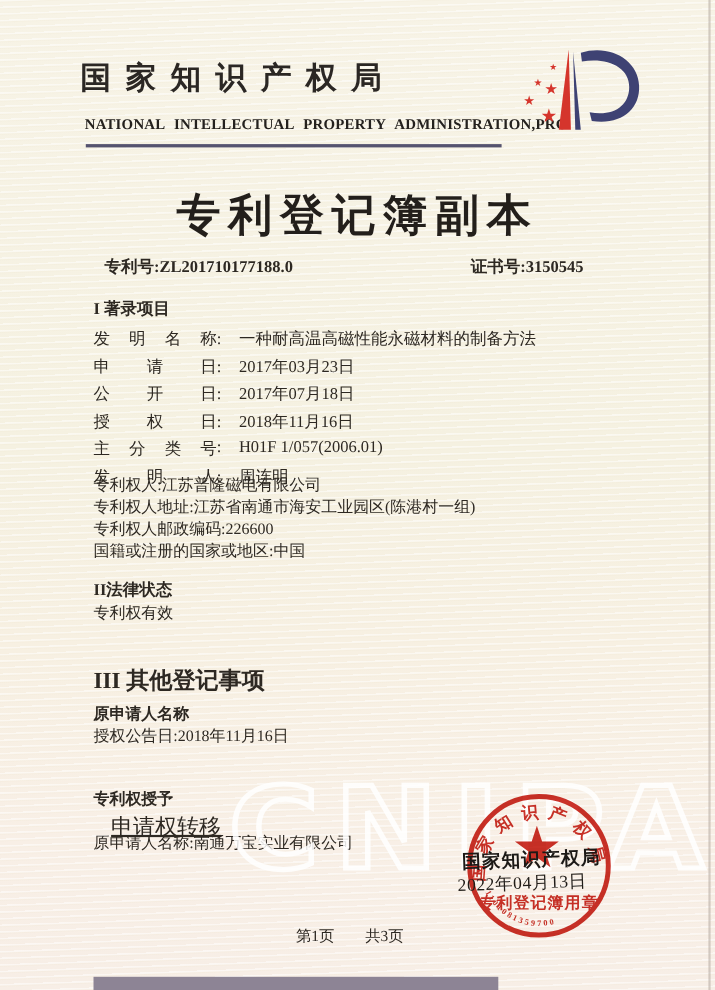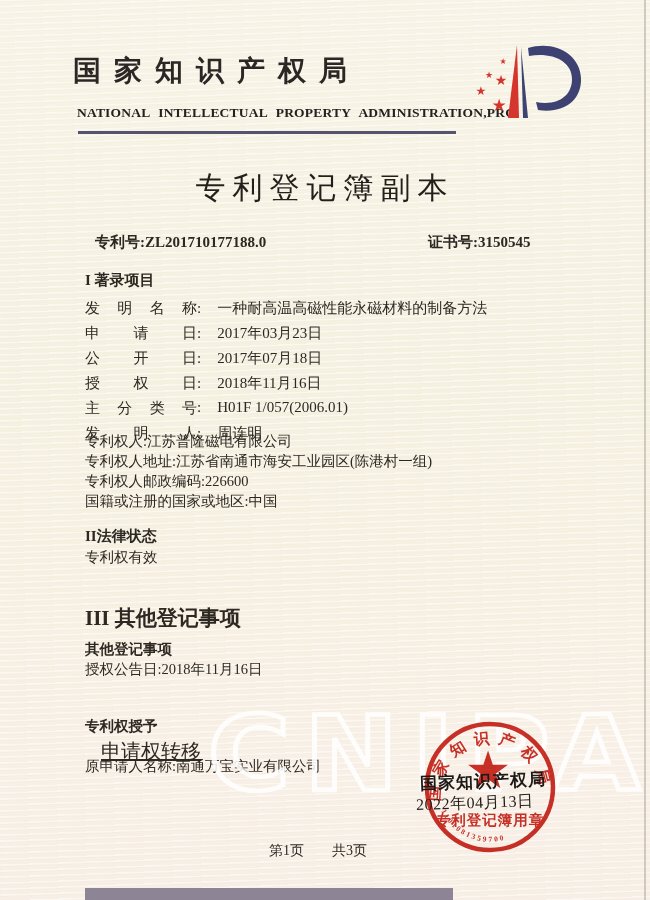--- a/index.html
+++ b/index.html
@@ -18,21 +18,21 @@
   }
   .abs { position:absolute; }
 
   
   .agency-cn { left:73px; top:52px; font-size:28px; font-weight:bold; letter-spacing:13px; color:#2b2724; white-space:nowrap; }
   .agency-en { left:77px; top:105px; font-size:13.5px; font-weight:bold; letter-spacing:0.2px; word-spacing:5px; color:#24211e; white-space:nowrap; }
   .header-rule { left:78px; top:131px; width:378px; height:3px; background:#55536f; }
   .logo { left:462px; top:30px; }
 
   
-  .doc-title { left:0; top:168px; width:650px; text-align:center; font-size:30px; font-weight:normal; letter-spacing:7px; color:#231f1b; }
+  .doc-title { left:0; top:168px; width:650px; text-align:center; font-size:40px; font-weight:bold; letter-spacing:7px; color:#231f1b; }
   .num-row { left:0; top:233px; width:550px; height:22px; font-size:15px; font-weight:bold; }
   .num-patent { position:absolute; left:95px; top:0; }
   .num-cert   { position:absolute; left:428px; top:0; }
 
   
   .sec1-head { left:85px; top:271px; font-size:15px; font-weight:bold; }
   .sec1-rows { left:85px; top:299px; width:505px; font-size:15px; }
   .bib-row { height:25px; white-space:nowrap; }
   .jlabel { display:inline-block; width:112px; text-align:justify; text-align-last:justify; vertical-align:top; }
   .bib-val { margin-left:16px; }
@@ -115,21 +115,21 @@
   <div>专利权人:江苏普隆磁电有限公司</div>
   <div>专利权人地址:江苏省南通市海安工业园区(陈港村一组)</div>
   <div>专利权人邮政编码:226600</div>
   <div>国籍或注册的国家或地区:中国</div>
 </div>
 
 <div class="abs sec2-head">II法律状态</div>
 <div class="abs sec2-status">专利权有效</div>
 
 <div class="abs sec3-head">III 其他登记事项</div>
-<div class="abs grant-head">其他登记事项</div>
+<div class="abs grant-head">原申请人名称</div>
 <div class="abs grant-date">授权公告日:2018年11月16日</div>
 <div class="abs transfer-head">专利权授予</div>
 <div class="abs transfer-type">申请权转移</div>
 <div class="abs orig-applicant">原申请人名称:南通万宝实业有限公司</div>
 
 <div class="abs watermark">CNIPA</div>
 
 <div class="abs seal-svg">
   <svg width="136" height="136" viewBox="0 0 136 136" xmlns="http://www.w3.org/2000/svg">
     <defs>

